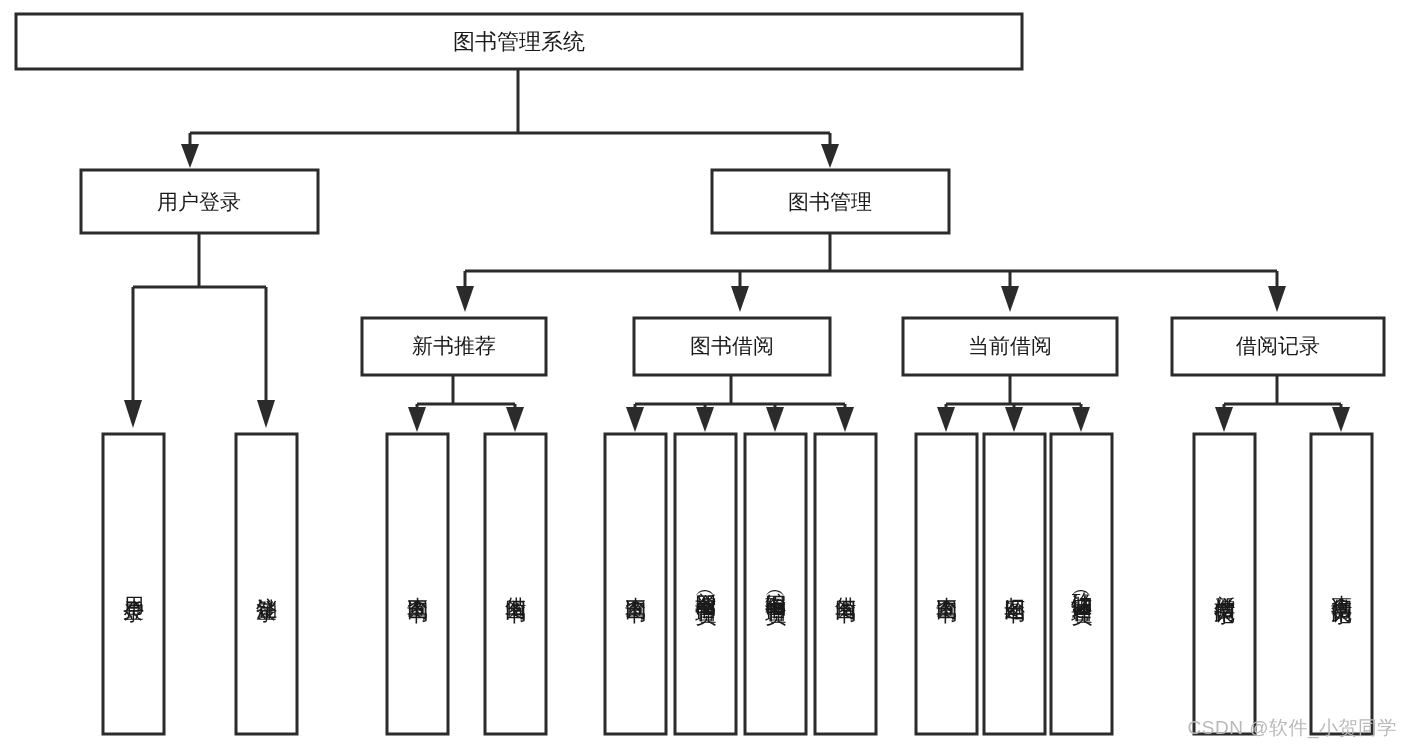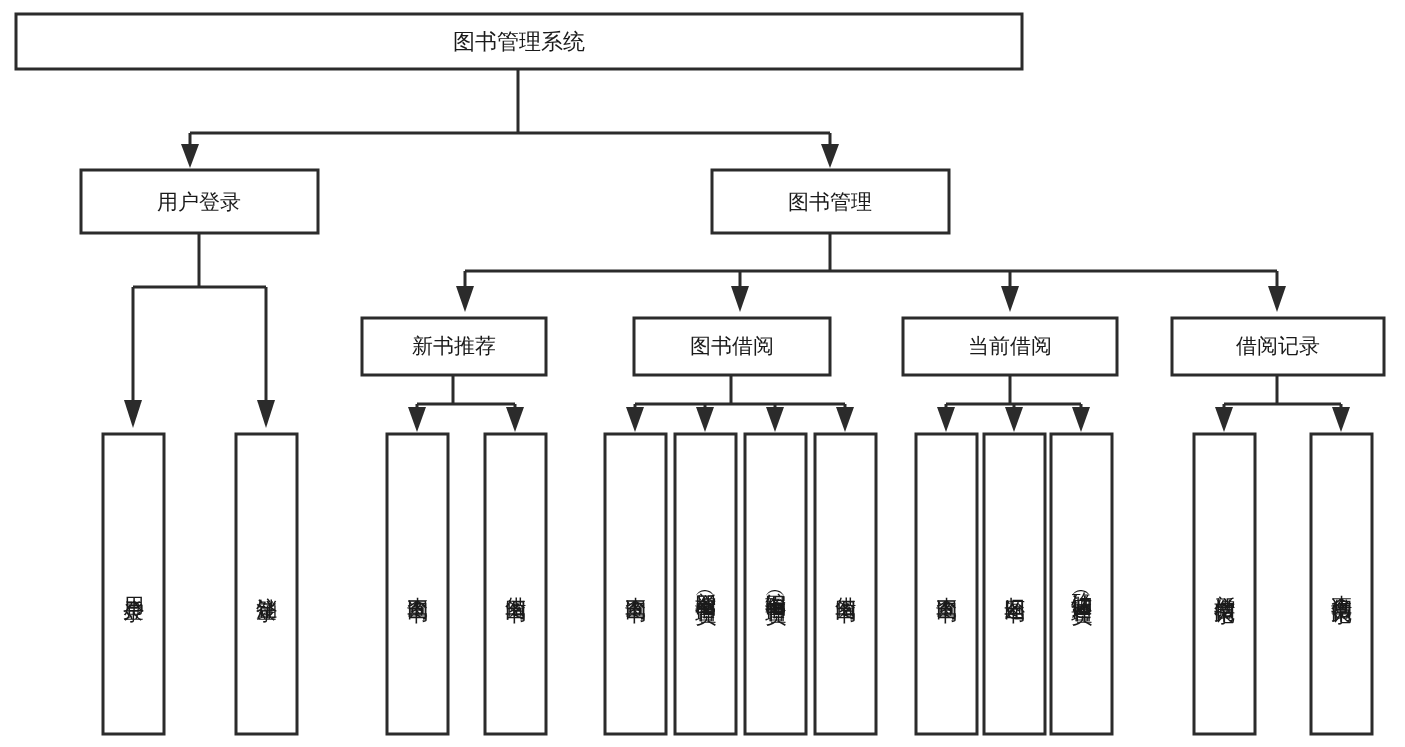--- a/index.html
+++ b/index.html
@@ -223,13 +223,14 @@
   <div class="vlabel" style="left:745px; top:434px; width:61px; height:300px;">编辑图书（管理员）</div>
   <div class="vlabel" style="left:815px; top:434px; width:61px; height:300px;">借阅图书</div>
 
   <div class="vlabel" style="left:916px; top:434px; width:61px; height:300px;">查询图书</div>
   <div class="vlabel" style="left:984px; top:434px; width:61px; height:300px;">归还图书</div>
   <div class="vlabel" style="left:1051px; top:434px; width:61px; height:300px;">确认归还（管理员）</div>
 
   <div class="vlabel" style="left:1194px; top:434px; width:61px; height:300px;">新增借阅记录</div>
   <div class="vlabel" style="left:1311px; top:434px; width:61px; height:300px;">查询借阅记录</div>
 
+  <div class="watermark">CSDN @软件_小贺同学</div>
 </div>
 
 </body></html>

